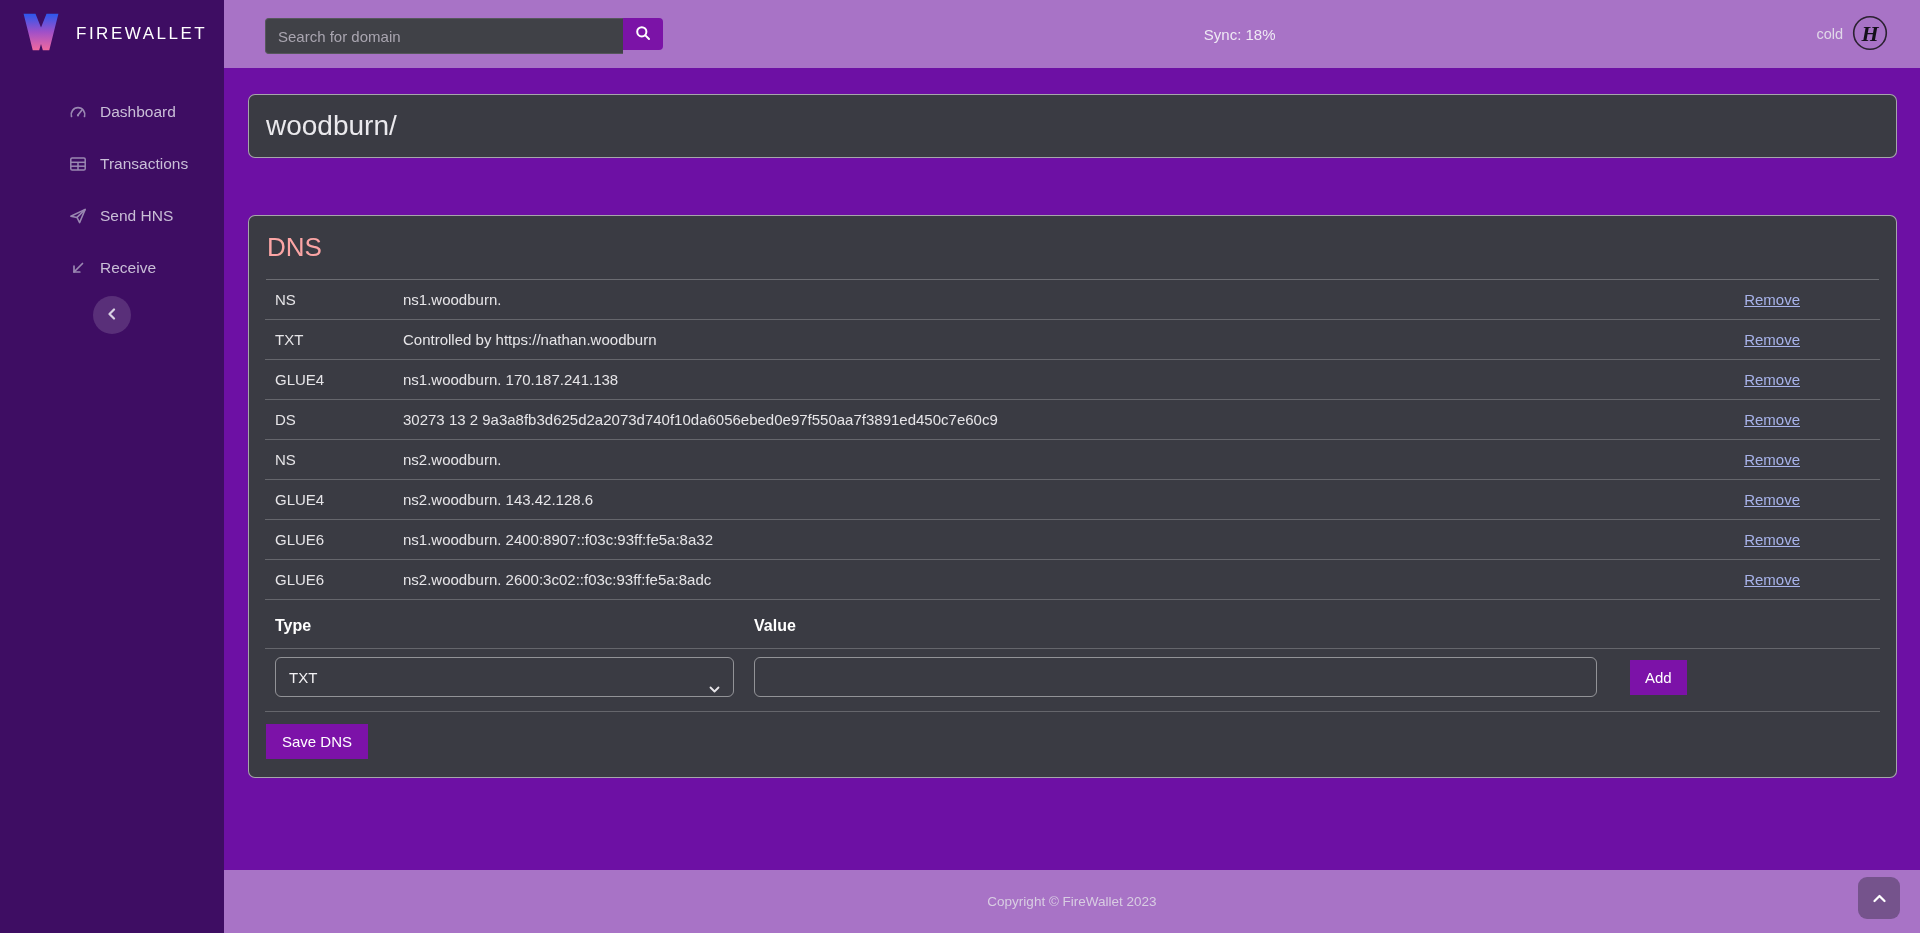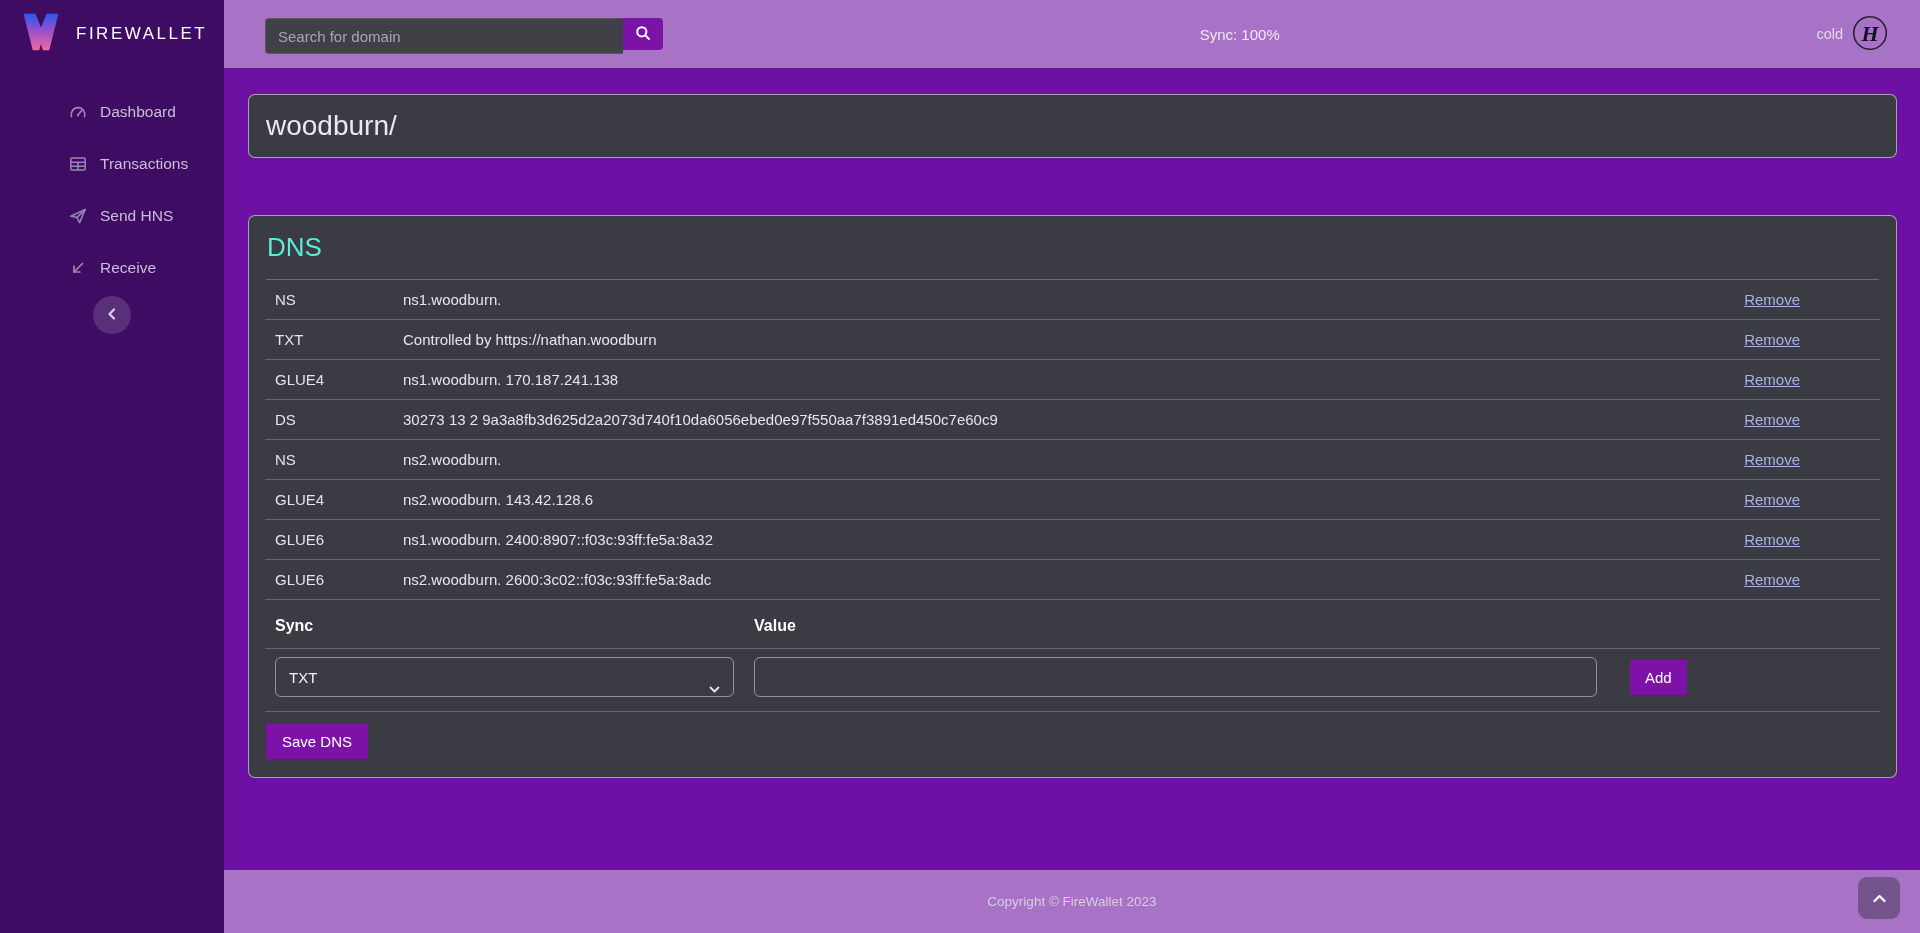--- a/index.html
+++ b/index.html
@@ -55,21 +55,21 @@
   main { flex:1; background:#6d10a4; padding:26px 23px 12px 24px; overflow:hidden; }
 
   .card {
     background:#3a3b43; border:1px solid rgba(255,255,255,0.55);
     border-radius:7px; color:#e6e5e8;
   }
   .title-card { padding:15px 17px; margin-bottom:57px; }
   .title-card h2 { margin:0; font-size:28px; font-weight:400; color:#eae9ed; }
 
   .dns-card { padding:14px 16px 18px; }
-  .dns-title { font-size:26px; font-weight:400; margin:2px 0 16px 2px; color:#5eead4; }
+  .dns-title { font-size:26px; font-weight:400; margin:2px 0 16px 2px; color:#fca5a5; }
   .card-divider { height:1px; background:rgba(255,255,255,0.25); margin:0 1px; }
 
   table { width:100%; border-collapse:collapse; font-size:15px; table-layout:fixed; }
   .dns-table td { padding:11px 10px; border-bottom:1px solid rgba(255,255,255,0.22); overflow:hidden; white-space:nowrap; }
   .col-type  { width:128px; }
   .col-act   { width:260px; }
   td.act-cell { text-align:right; padding-right:80px; }
   .remove-link { color:#a8b3ea; text-decoration:underline; cursor:pointer; }
 
   .dns-form th {
@@ -194,21 +194,21 @@
         <button>
           <span>
             <svg width="16" height="16" viewBox="0 0 16 16" fill="none" stroke="#ffffff" stroke-width="2" stroke-linecap="round">
               <circle cx="6.8" cy="6.8" r="4.6"></circle>
               <line x1="10.4" y1="10.4" x2="14" y2="14"></line>
             </svg>
           </span>
         </button>
       </div>
 
-      <div class="sync">Sync: 100%</div>
+      <div class="sync">Sync: 18%</div>
 
       <div class="wallet">
         <span>cold</span>
         <span>
           <svg width="36" height="36" viewBox="0 0 36 36">
             <circle cx="18" cy="18" r="16.3" fill="none" stroke="#2a2130" stroke-width="1.6"></circle>
             <text x="18" y="25.5" text-anchor="middle" font-size="22" font-weight="bold" font-style="italic" font-family="Liberation Serif, serif" fill="#14101a">H</text>
           </svg>
         </span>
       </div>
@@ -282,21 +282,21 @@
         </table>
 
         <table class="dns-form">
           <colgroup>
               <col class="fcol-type">
               <col>
               <col class="fcol-act">
             </colgroup>
           <thead>
             <tr>
-              <th>Sync</th>
+              <th>Type</th>
               <th>Value</th>
               <th></th>
             </tr>
           </thead>
           <tbody>
             <tr>
               <td>
                 <span class="select-wrap">
                   <select>
                     <option>TXT</option>

